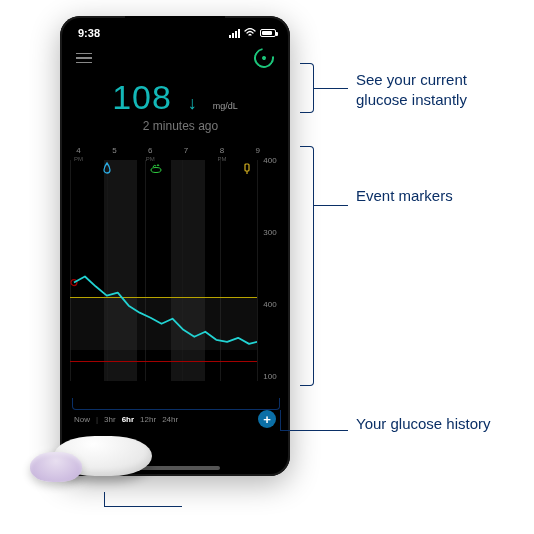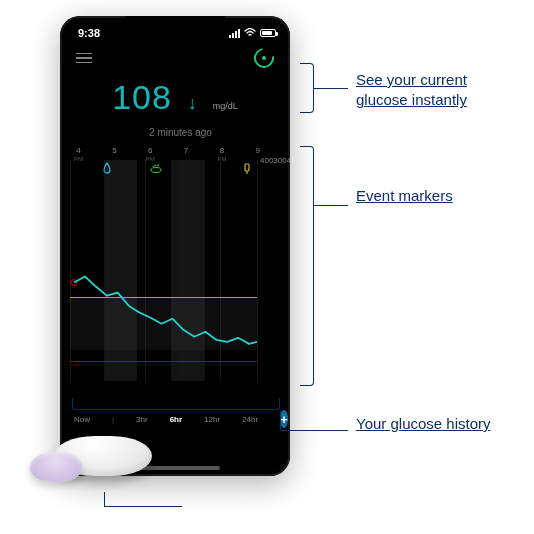--- a/index.html
+++ b/index.html
@@ -62,50 +62,50 @@
   .sensor-ring::after { content:''; width:4px; height:4px; background:#1cc47a; border-radius:50%; position:absolute; left:6px; top:6px;}
 
   .reading {
     position:absolute; top:62px; left:0; right:0;
     text-align:center;
   }
   .reading-row { display:inline-flex; align-items:baseline; gap:16px;}
   .reading-value { color:#13b8b8; font-size:34px; font-weight:300; letter-spacing:1px;}
   .reading-arrow { color:#13b8b8; font-size:18px;}
   .reading-unit { color:#999; font-size:9px;}
-  .reading-time { color:#777; font-size:10px; margin-top:10px;padding-left:11px;}
+  .reading-time { color:#777; font-size:12px; margin-top:2px;padding-left:11px;}
 
   
   .chart {
     position:absolute; top:130px; left:10px; right:10px; height:235px;
   }
   .x-axis-top { display:flex; justify-content:space-between; padding:0 20px 0 4px; color:#888; font-size:8px;}
   .x-axis-top .h { display:flex; flex-direction:column; align-items:center; gap:1px;}
   .x-axis-top .ampm { font-size:6px; color:#555;}
-  .y-axis { position:absolute; right:0; top:10px; bottom:0; width:20px; color:#888; font-size:8px; display:flex; flex-direction:row; justify-content:space-between; text-align:center;}
+  .y-axis { position:absolute; right:0; top:10px; bottom:0; width:20px; color:#888; font-size:8px; display:flex; flex-direction:column; justify-content:space-between; text-align:center;}
   .plot {
     position:absolute; left:0; right:22px; top:14px; bottom:0;
     border-right:1px solid #222;
   }
   .grid-v { position:absolute; top:0; bottom:0; width:1px; background:#181818;}
   .shade { position:absolute; top:0; bottom:0; background:#141414;}
   .target-band { position:absolute; left:0; right:0; background:rgba(50,50,50,0.25);}
   .thresh { position:absolute; left:0; right:0; height:1px;}
   .thresh.hi { background:#b8a400;}
   .thresh.lo { background:#a30000;}
   .glucose-line { position:absolute; left:0; right:0; top:0; bottom:0;}
   .glucose-line svg { width:100%; height:100%;}
   .marker { position:absolute; top:2px; font-size:9px;}
   .marker.cal { color:#2aa9e0;}
   .marker.meal { color:#2ecc40;}
   .marker.ins { color:#d4b020;}
 
   .range-sel {
     position:absolute; bottom:48px; left:14px; right:14px;
-    display:flex; align-items:center; gap:22px;
+    display:flex; align-items:center; gap:6px;
     color:#888; font-size:8px;
   }
   .range-sel .sep { color:#444;}
   .range-sel .active { color:#fff; font-weight:600;}
   .add-btn {
     margin-left:auto; width:18px; height:18px; background:#0b6fa6; color:#fff;
     border-radius:50%; display:flex; align-items:center; justify-content:center;
     font-size:13px; font-weight:700;
   }
   .home-ind { position:absolute; bottom:6px; left:50%; transform:translateX(-50%); width:90px; height:4px; background:#555; border-radius:3px;}
@@ -126,21 +126,20 @@
     border-radius: 48% 48% 44% 44%;
     box-shadow: 0 4px 8px rgba(0,0,0,0.2), inset 0 2px 4px rgba(255,255,255,0.5);
   }
 
   
   .callout {
     position:absolute;
     color:#0a2f66;
     font-size:15px;
     line-height:1.35;
-    text-decoration:underline;
   }
   .co-line { position:absolute; background:#0a2f66;}
   .bracket { position:absolute; border:1px solid #0a2f66; border-left:none;}
 </style>
 </head>
 <body>
 
 <div class="stage">
 
   <div class="phone">

